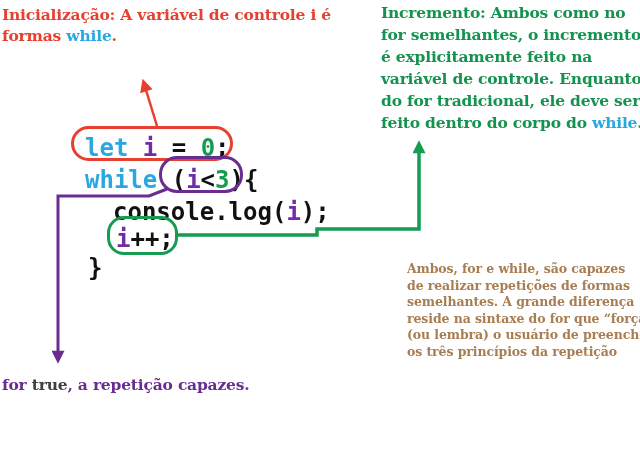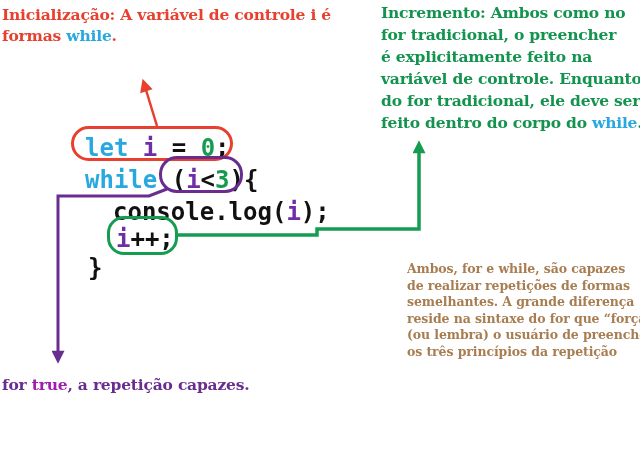--- a/index.html
+++ b/index.html
@@ -15,21 +15,21 @@
     font-weight:bold;
     letter-spacing:-0.2px;
     white-space:nowrap;
   }
   #p-init{left:2px;top:4px;font-size:15.5px;line-height:21px;color:#e8402f;}
   #p-incr{left:381px;top:2px;font-size:15.5px;line-height:22px;color:#14934e;}
   #p-note{left:407px;top:261px;font-size:12.5px;line-height:16.5px;color:#a87d52;letter-spacing:-0.1px;}
   #p-end{left:2px;top:374px;font-size:15.5px;line-height:22px;color:#682d8f;}
   .hdr{font-weight:bold;}
   .blue{color:#29a8df;}
-  .grn{color:#a21caf;}
+  .grn{color:#404040;}
   .code-line{
     position:absolute;
     font-family:"DejaVu Sans Mono",monospace;
     font-weight:bold;
     font-size:24px;
     line-height:26px;
     color:#111111;
     white-space:pre;
     letter-spacing:0;
   }
@@ -61,21 +61,21 @@
 
 <div id="canvas">
 
   <div id="p-init" class="para">
       <div><span class="hdr">Inicialização:</span><span> A variável de controle i é</span></div>
       <div><span>formas </span><span class="blue">while</span><span>.</span></div>
     </div>
 
   <div id="p-incr" class="para">
       <div><span class="hdr">Incremento:</span><span> Ambos como no</span></div>
-      <div><span>for tradicional, o preencher</span></div>
+      <div><span>for semelhantes, o incremento</span></div>
       <div><span>é explicitamente feito na</span></div>
       <div><span>variável de controle. Enquanto</span></div>
       <div><span>do for tradicional, ele deve ser</span></div>
       <div><span>feito dentro do corpo do </span><span class="blue">while</span><span>.</span></div>
     </div>
 
   <div id="p-note" class="para">
       <div><span>Ambos, for e while, são capazes</span></div>
       <div><span>de realizar repetições de formas</span></div>
       <div><span>semelhantes. A grande diferença</span></div>

